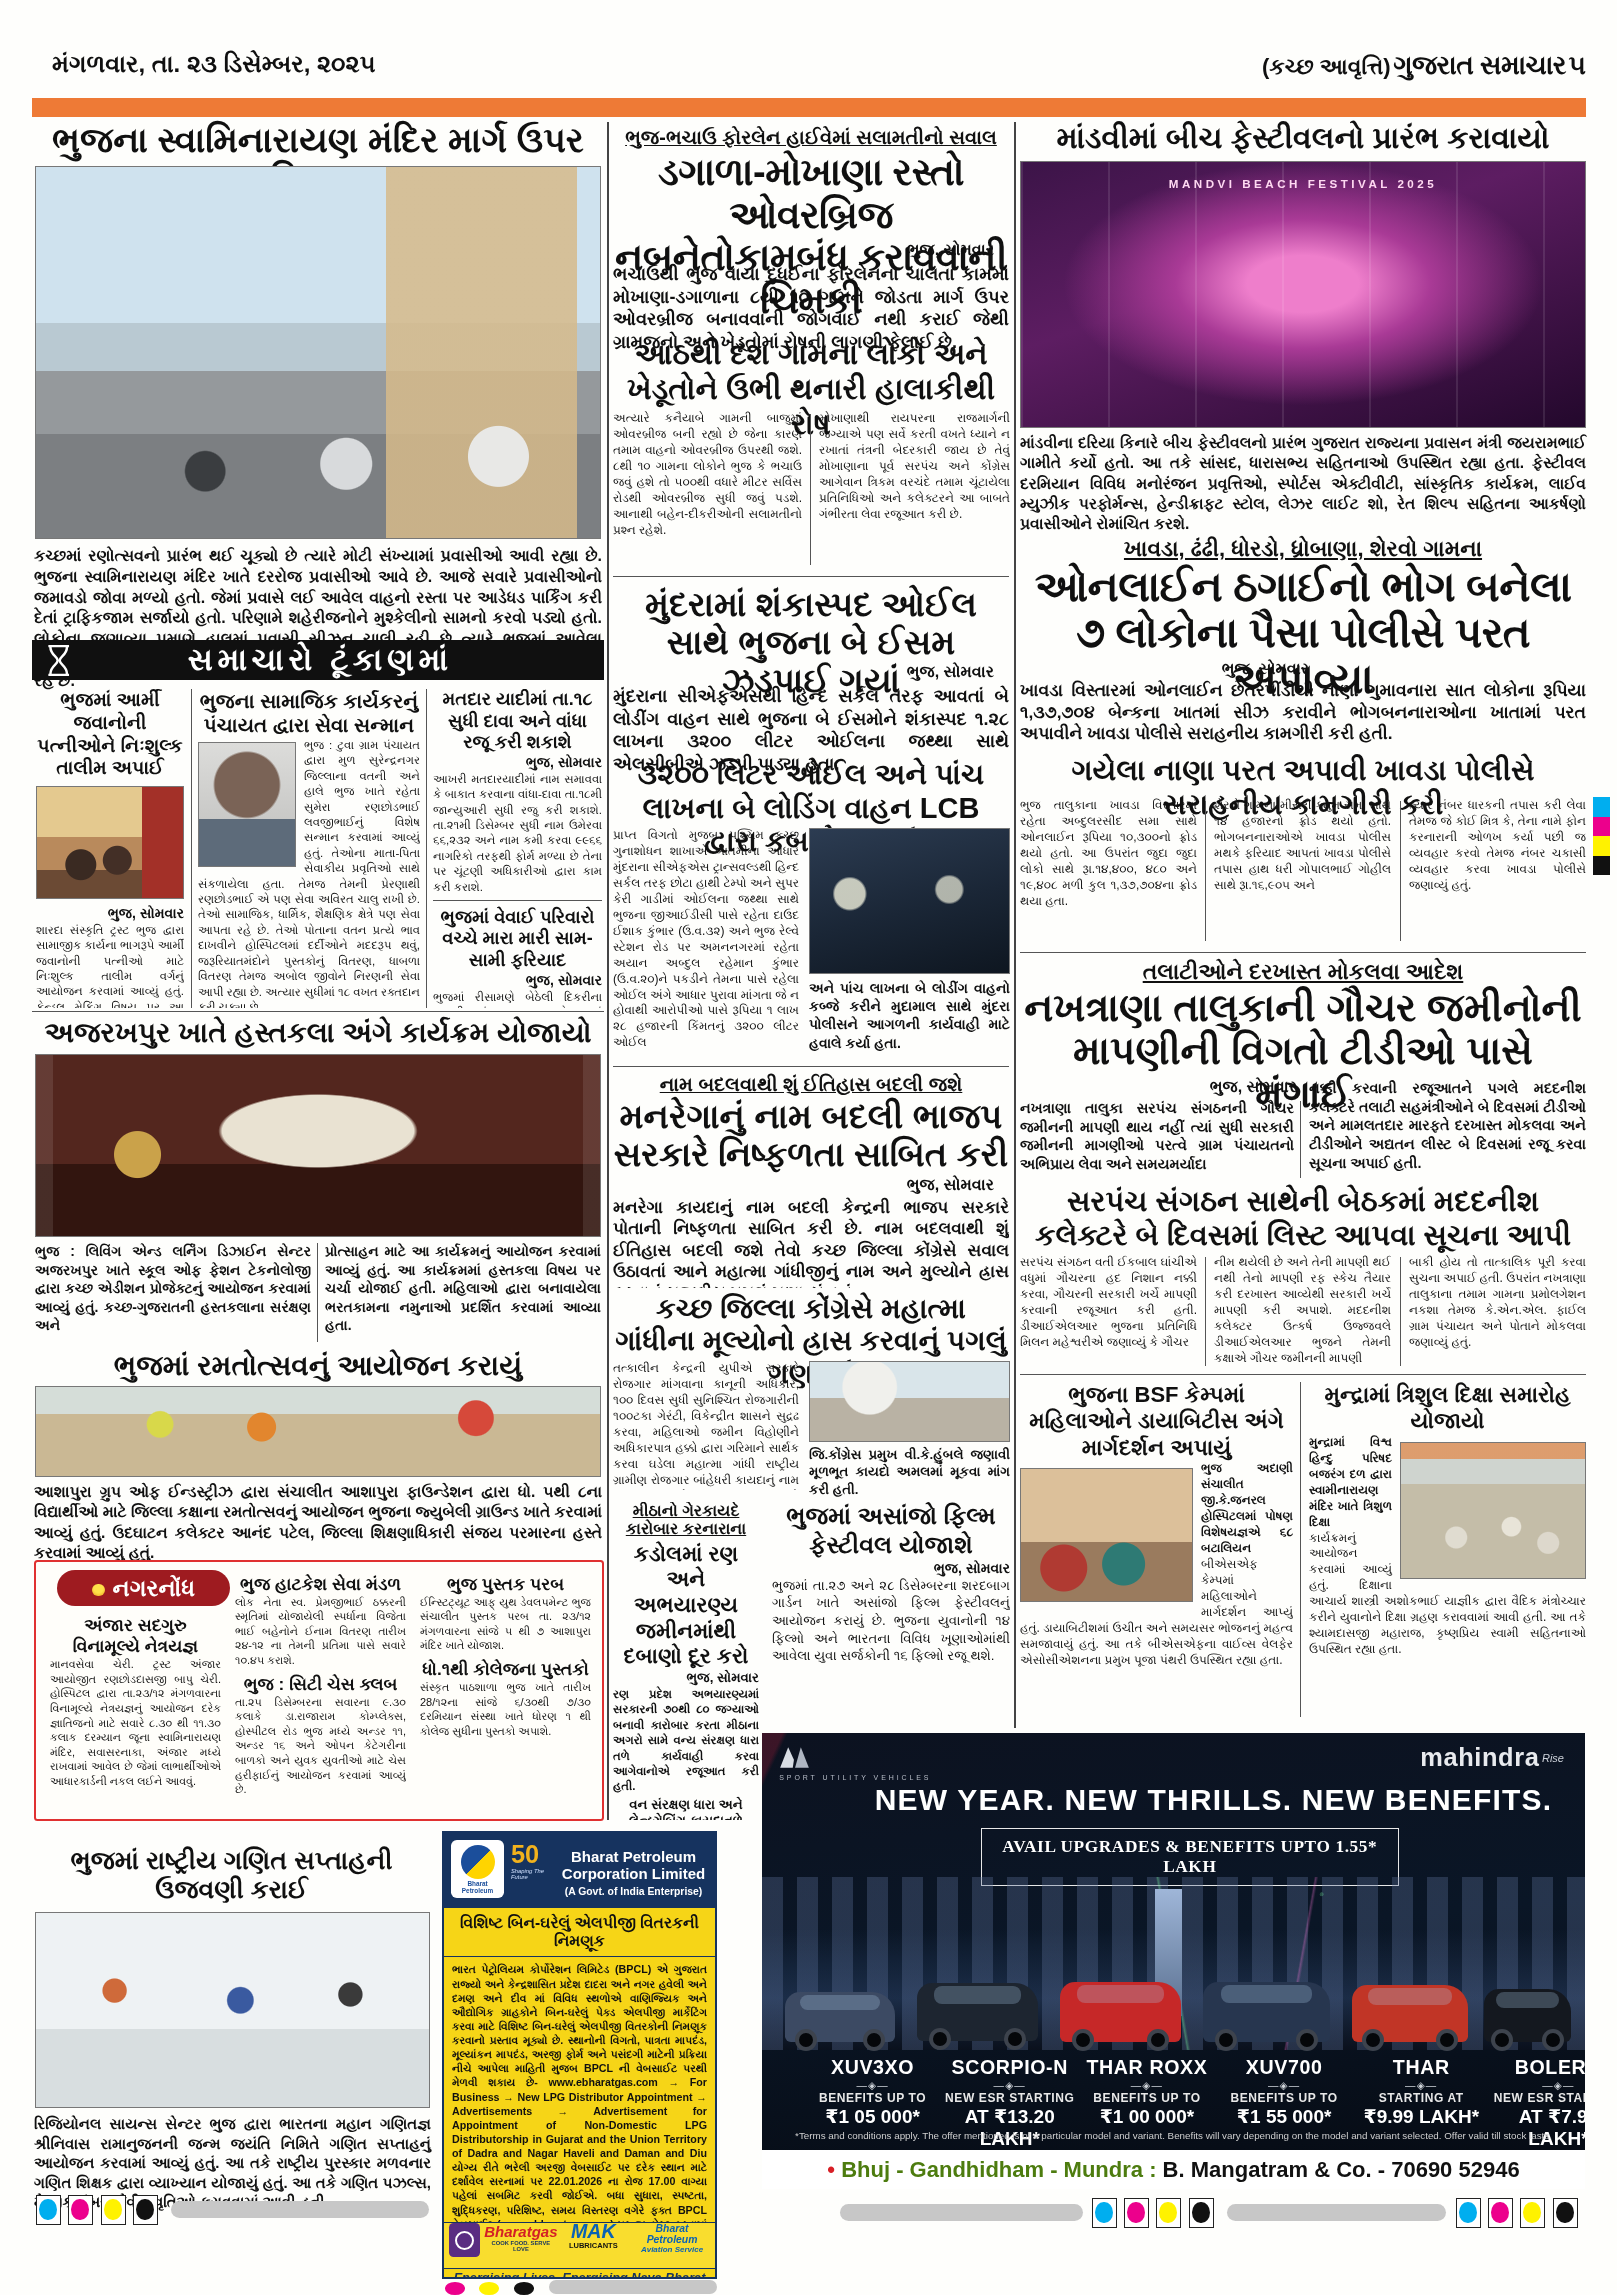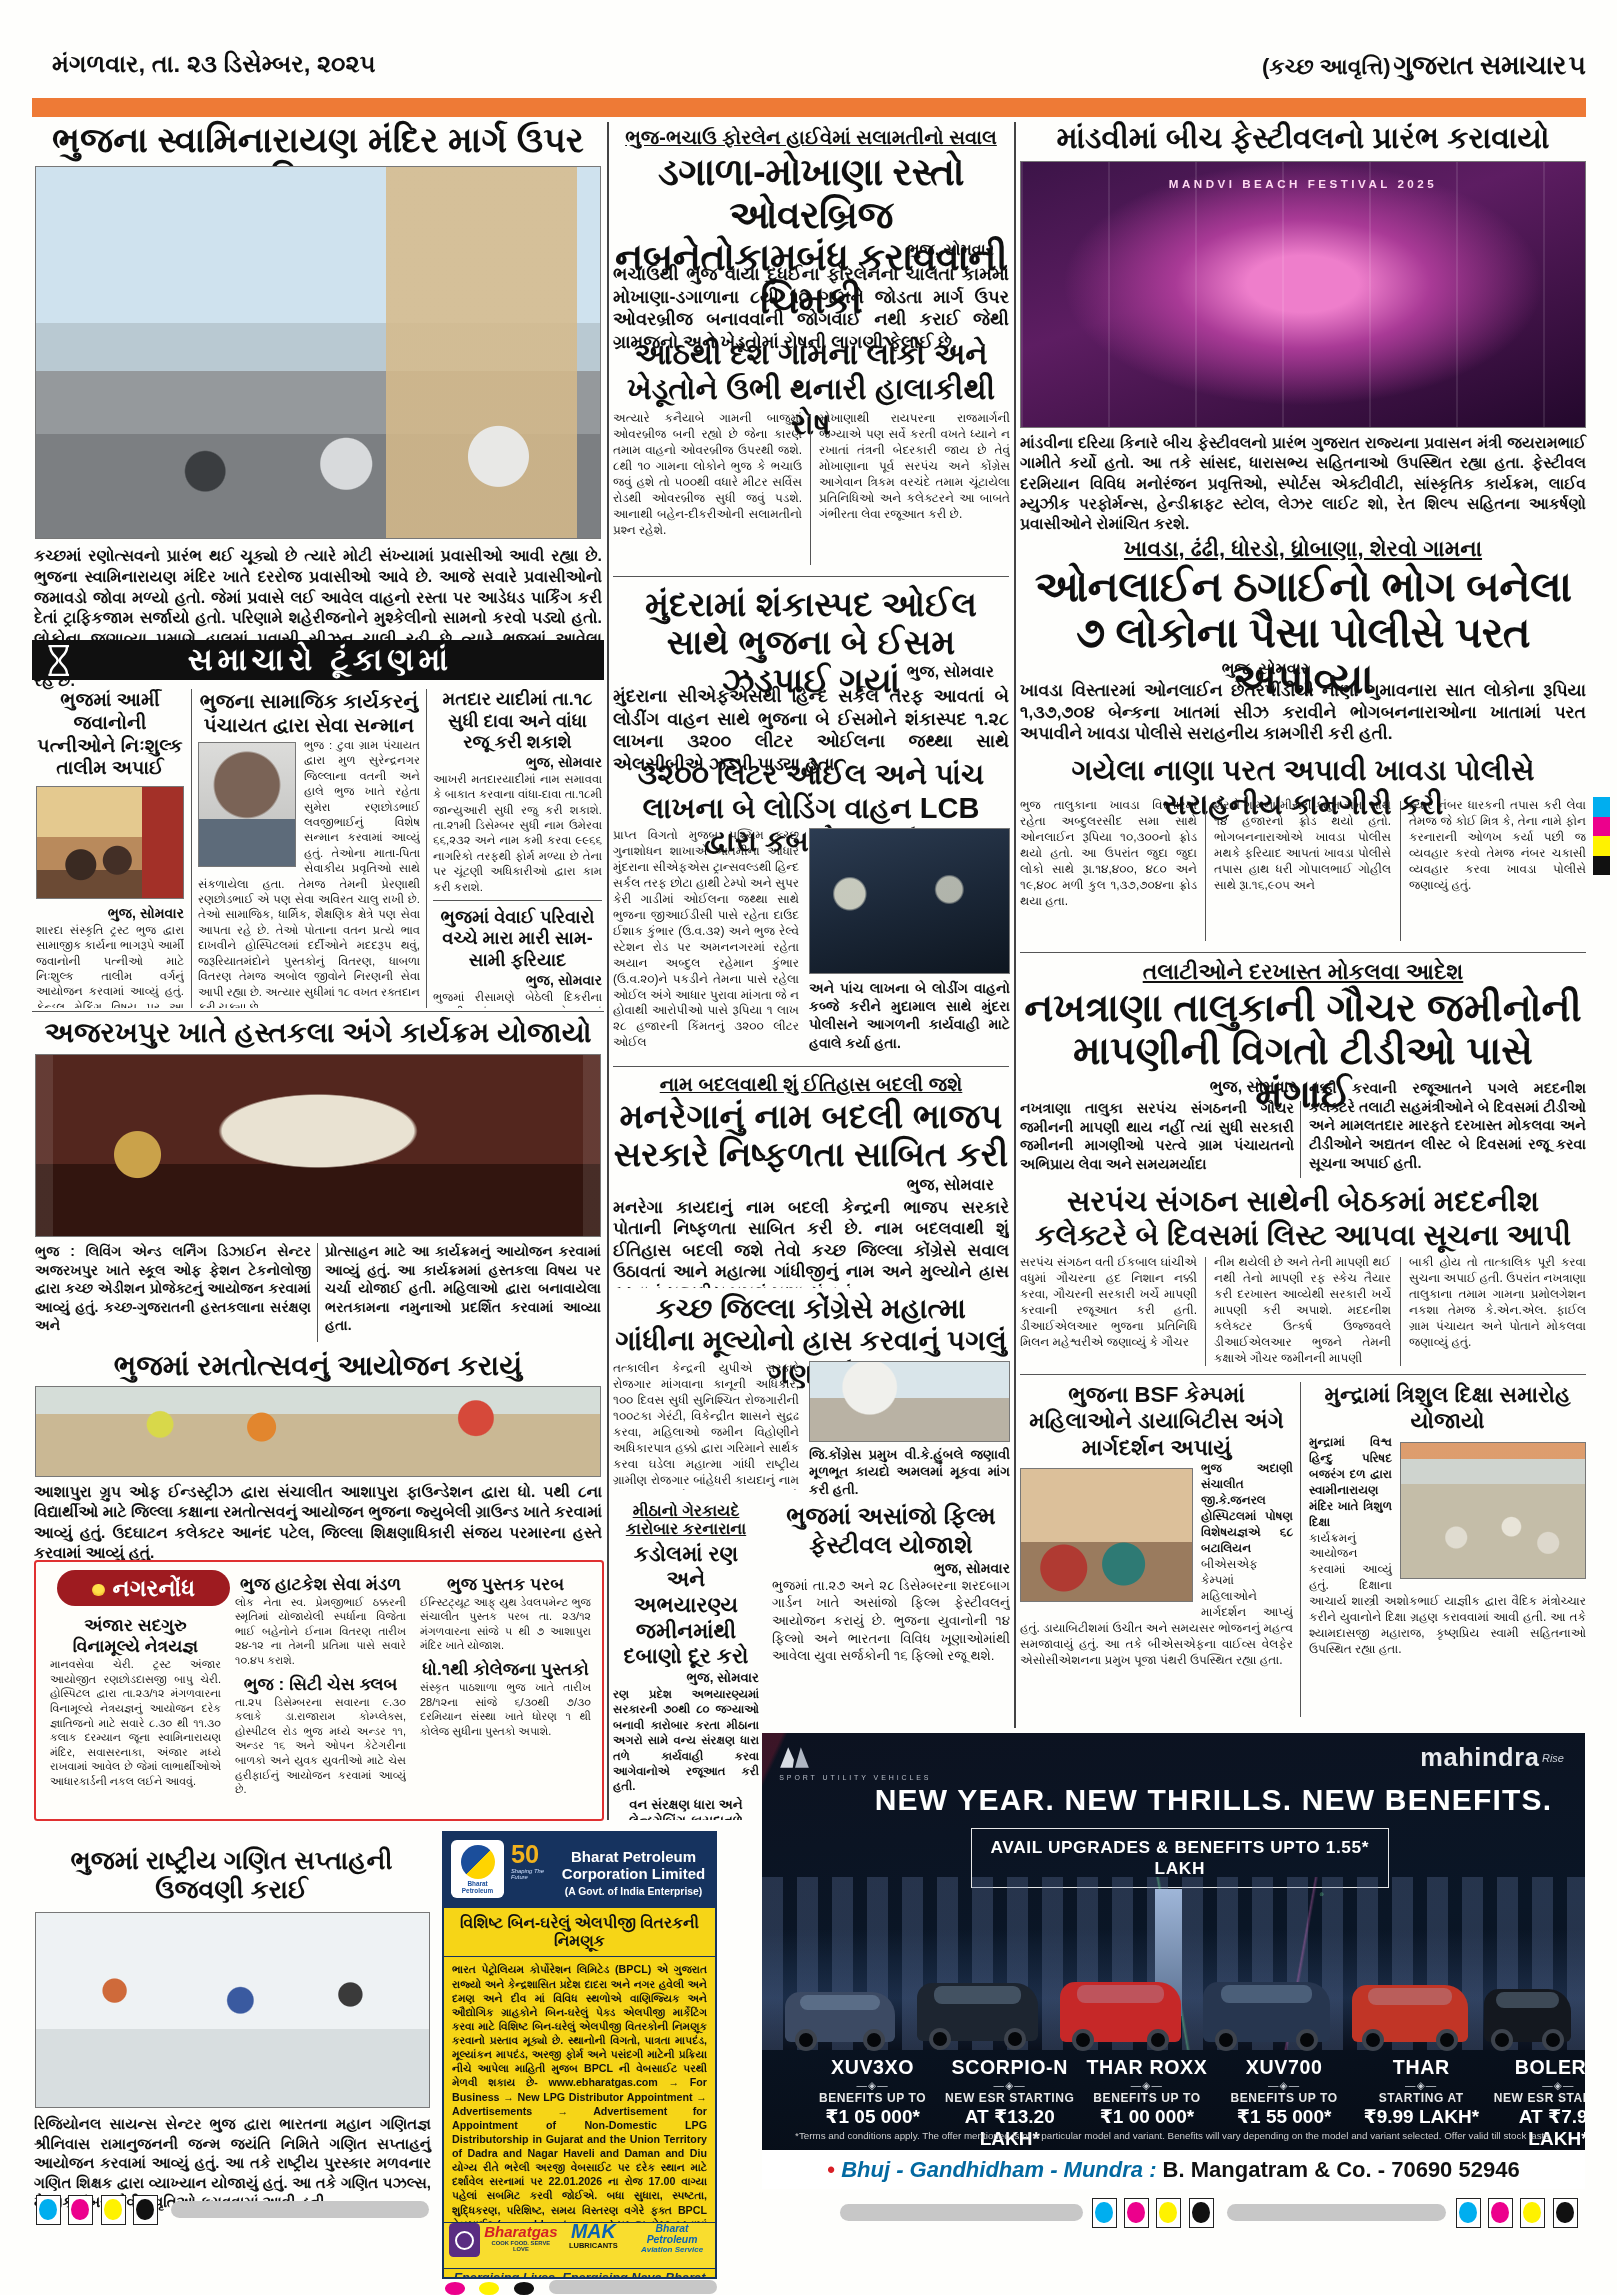--- a/index.html
+++ b/index.html
@@ -326,22 +326,22 @@
         <path d="M1 19 L8 1 L13 12 L12 19 Z" fill="#d8dde4"></path>
           <path d="M14 19 L19 1 L26 19 L20 19 Z" fill="#aeb6c2"></path>
       </svg>
       <div style="font-size:7px;letter-spacing:2.9px;color:#b8bec8;margin-top:3.5px;">SPORT UTILITY VEHICLES</div>
     </div>
     <div class="abs r" style="right:21px;top:10.4px;">
       <span style="font-size:25.4px;font-weight:800;letter-spacing:0.6px;color:#e8eaee;">mahindra</span>
       <sup style="font-size:11px;font-style:italic;color:#cdd2da;">Rise</sup>
     </div>
     <div class="abs c" style="left:0;top:50px;width:100%;font-size:30px;font-weight:800;letter-spacing:1.2px;margin-left:40px;">NEW YEAR. NEW THRILLS. NEW BENEFITS.</div>
-    <div class="abs c" style="left:209px;top:95px;width:404px;border:1.7px solid #e8e8e8;padding:8px 5.8px;
-         font-size:17.3px;font-weight:700;letter-spacing:0.6px;">AVAIL UPGRADES &amp; BENEFITS UPTO 1.55* LAKH</div>
+    <div class="abs c" style="left:219px;top:95px;width:404px;border:1.7px solid #e8e8e8;padding:8px 5.8px;
+         font-size:17.3px;font-weight:700;letter-spacing:0.6px;font-family:Liberation Serif, serif;">AVAIL UPGRADES &amp; BENEFITS UPTO 1.55* LAKH</div>
     <div class="skyline" style="top:144px;height:173px;"></div>
     <div class="tower" style="left:393px;top:156px;width:26.6px;height:127px;"></div>
 
     <div class="car" style="left:23px;top:243px;width:110px;height:75px;">
       <div class="bodyv" style="height:50px;background:#3c4a63;">
           <div class="glass"></div>
         </div>
       <div class="wheel" style="left:10.4px;"></div>
         <div class="wheel" style="right:10.4px;"></div>
     </div>
@@ -417,21 +417,21 @@
         <div class="orn">—◈—</div>
         <div class="vlabel">NEW ESR STARTING</div>
         <div class="vvalue">AT ₹7.99 LAKH*</div>
       </div>
     </div>
 
     <div class="abs c" style="left:0;top:397px;width:100%;font-size:9.8px;color:#cfcfcf;">*Terms and conditions apply. The offer mentioned is of a particular model and variant. Benefits will vary depending on the model and variant selected. Offer valid till stock lasts.</div>
     <div class="abs c" style="left:0;top:417px;width:100%;height:39px;background:#fff;color:#111;
          font-size:22px;font-weight:800;line-height:39px;">
       <span style="color:#d81f26;">• </span>
-      <span style="color:#0369a1;font-style:italic;">Bhuj - Gandhidham - Mundra :</span>
+      <span style="color:#4d7c0f;">Bhuj - Gandhidham - Mundra :</span>
       <span>B. Mangatram &amp; Co. - 70690 52946</span>
     </div>
   </div>
 
   <div class="bp-ad" style="left:442px;top:1831px;width:275px;height:448px;">
     <div class="bp-head" style="position:relative;height:74px;">
       <div class="abs" style="left:7px;top:7px;width:53px;height:58px;background:#fff;border-radius:5.8px;">
         <div style="width:34px;height:34px;margin:4.6px auto 1.2px auto;border-radius:50%;
              background:conic-gradient(#ffd400 0 50%, #1b4e9b 50% 100%);transform:rotate(45deg);"></div>
         <div class="c" style="font-size:6.4px;font-weight:800;color:#1b4e9b;line-height:1.1;">Bharat Petroleum</div>

